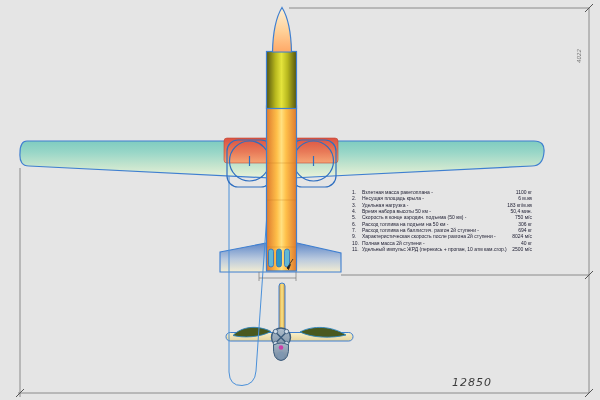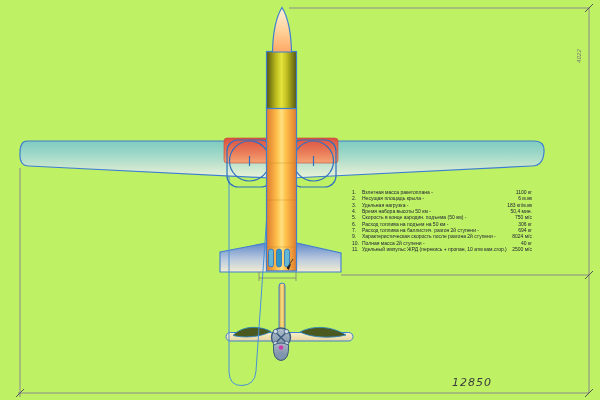--- a/index.html
+++ b/index.html
@@ -1,16 +1,16 @@
 <!DOCTYPE html>
 <html><head>
 <meta charset="utf-8">
 <style>
   html,body{margin:0;padding:0;background:#fff;}
-  .canvas{position:relative;width:600px;height:400px;background:#bef264;overflow:hidden;
+  .canvas{position:relative;width:600px;height:400px;background:#e5e5e5;overflow:hidden;
           font-family:"Liberation Sans",sans-serif;text-decoration:underline;}
   .drawing-svg{position:absolute;left:0;top:0;}
   .spec-table{position:absolute;left:352px;top:189px;width:180px;color:#1c1c30;}
   .spec-row{display:flex;align-items:baseline;font-size:5px;line-height:6.35px;white-space:nowrap;}
   .spec-num{flex:none;width:10px;}
   .spec-label{flex:1;overflow:hidden;}
   .spec-value{flex:none;text-align:right;padding-left:4px;}
   .dim-wingspan{position:absolute;left:437px;top:376px;width:70px;text-align:center;
                 font-size:11px;font-style:italic;color:#3a3a3a;font-family:"DejaVu Sans",sans-serif;
                 letter-spacing:1px;}

